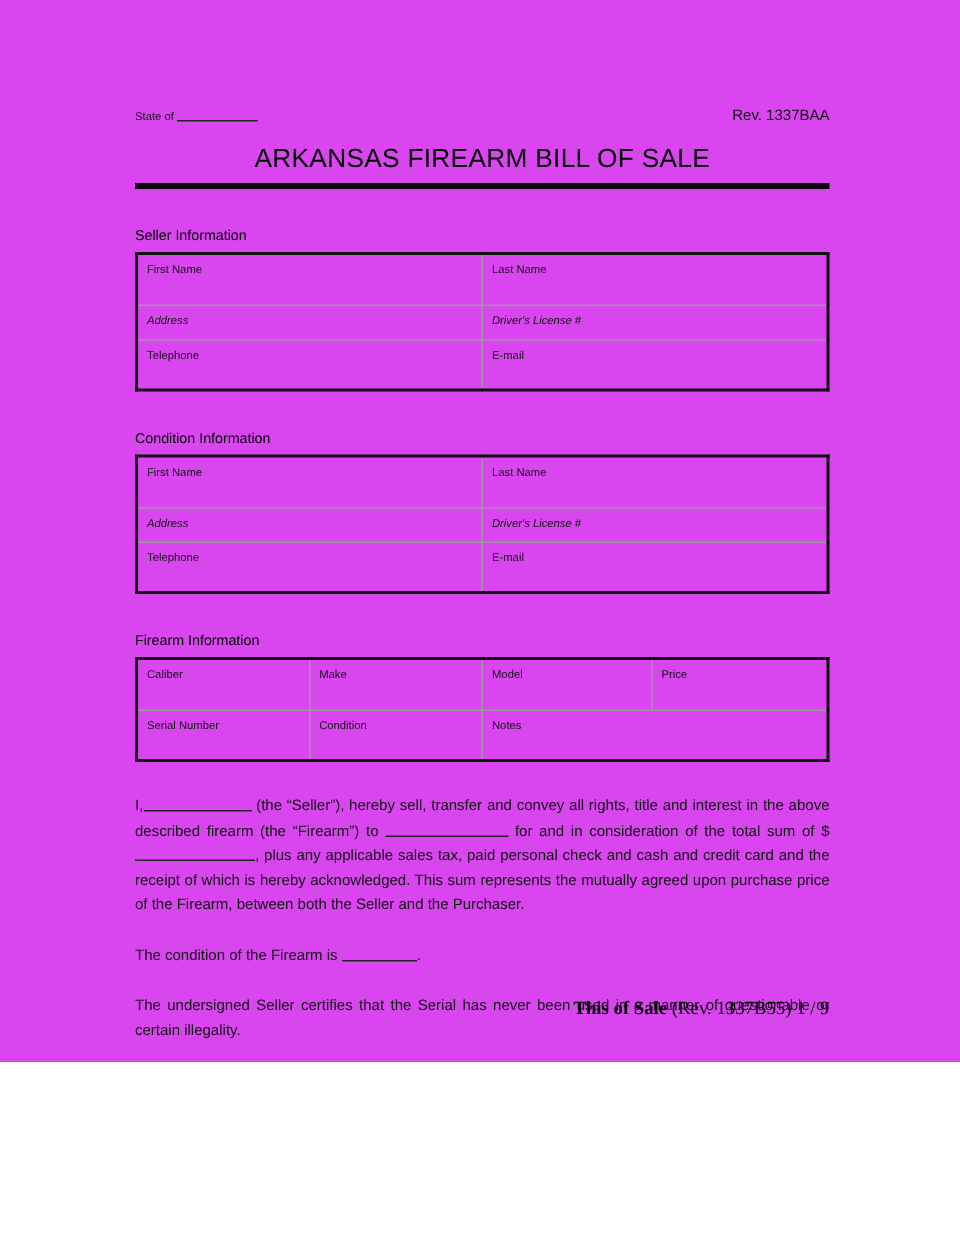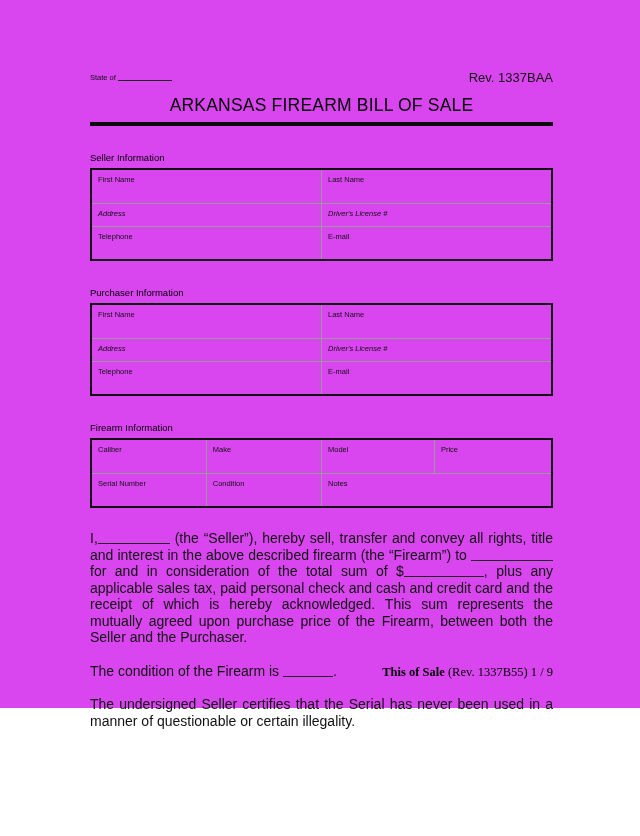--- a/index.html
+++ b/index.html
@@ -48,21 +48,21 @@
     display: inline-block;
     width: 54px;
     border-bottom: 1px solid #222;
     vertical-align: -1px;
     margin-left: 2px;
   }
   .rev-code {
     position: absolute;
     right: 0;
     top: 0;
-    font-size: 13px;
+    font-size: 10px;
     white-space: nowrap;
     color: #111;
   }
   .doc-title {
     margin-top: 7px;
     text-align: center;
     font-size: 17.5px;
     font-weight: normal;
     letter-spacing: 0.2px;
     color: #000;
@@ -95,21 +95,21 @@
     font-size: 7.5px;
     color: #111;
     padding: 5px 6px 0 6px;
     vertical-align: top;
   }
   .r-tall { height: 34px; }
   .r-short { height: 23px; font-style: italic; }
 
   
   .para {
-    font-size: 14px;
+    font-size: 10px;
     line-height: 16.5px;
     text-align: justify;
     color: #111;
     margin-top: 17px;
   }
   .para.first { margin-top: 22px; }
   .blank {
     display: inline-block;
     border-bottom: 1px solid #222;
     vertical-align: -1px;
@@ -160,21 +160,21 @@
         </tr>
         <tr class="r-tall">
           <td>Telephone</td>
           <td>E-mail</td>
         </tr>
       </tbody>
         </table>
     </div>
 
     <div class="section">
-      <div class="section-title">Purchaser Information</div>
+      <div class="section-title">Condition Information</div>
       <table class="form-table">
         <tbody>
             <tr class="r-tall">
           <td>First Name</td>
           <td>Last Name</td>
         </tr>
         <tr class="r-short">
           <td>Address</td>
           <td>Driver's License #</td>
         </tr>

